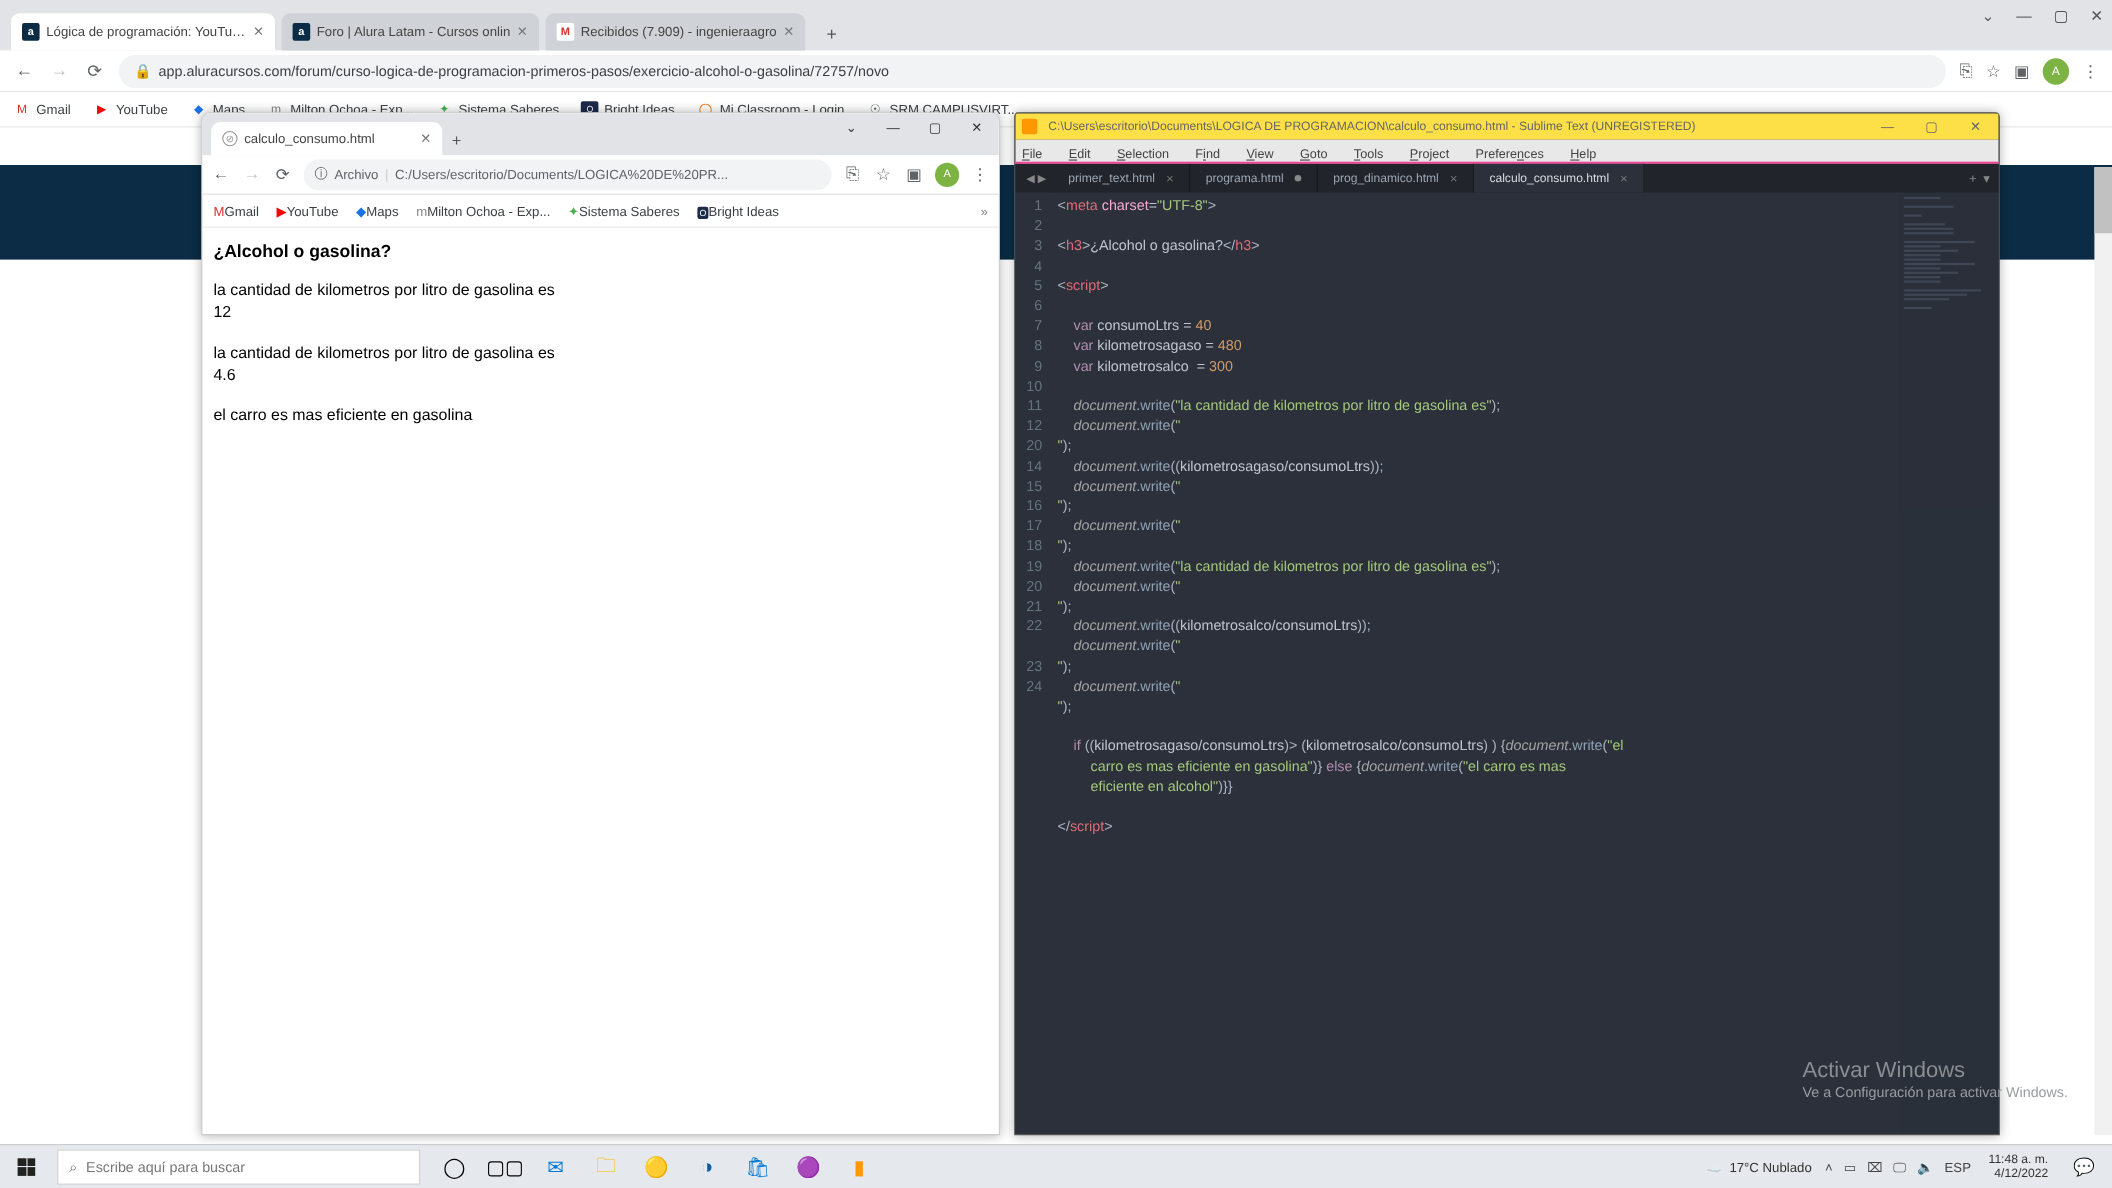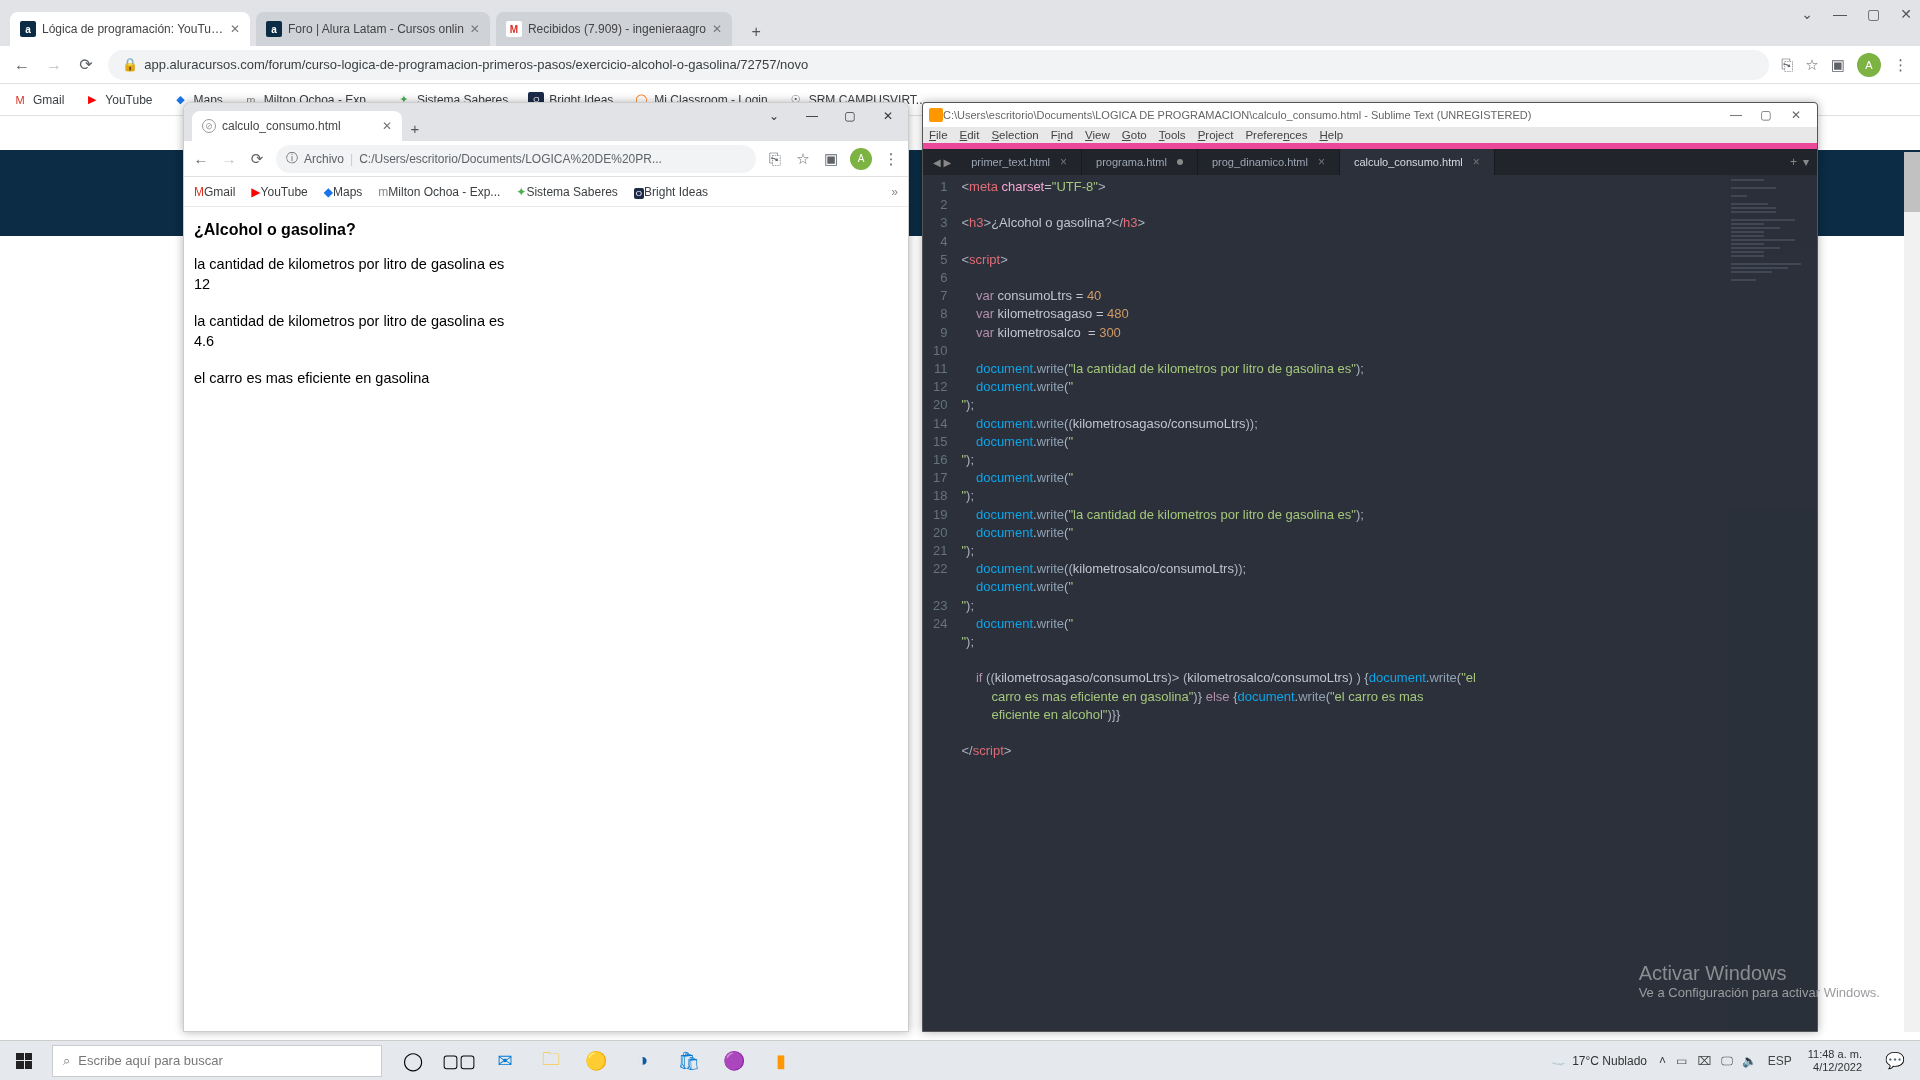--- a/index.html
+++ b/index.html
@@ -45,40 +45,40 @@
 .wb2-avatar{width:22px;height:22px;border-radius:50%;background:#7cb342;display:flex;align-items:center;justify-content:center;color:#fff;font-size:10px}
 .wb2-bookmarks{height:30px;display:flex;align-items:center;padding:0 10px;gap:16px;font-size:12px;color:#3c4043;border-bottom:1px solid #e8e8e8}
 .wb2-bookmarks .more{margin-left:auto;color:#888}
 .wb2-content{padding:14px 10px;font-family:"Times New Roman",serif;color:#000}
 .wb2-content h3{font-size:16px;font-weight:bold;margin-bottom:16px}
 .wb2-content p{font-size:14.5px;margin-bottom:0;line-height:1.35}
 .wb2-content .blk{margin-bottom:18px}
 
 
 .win-sublime{position:absolute;left:922px;top:102px;width:896px;height:930px;background:#2b303b;border:1px solid #555;border-radius:4px 4px 0 0;box-shadow:0 0 10px rgba(0,0,0,.3);overflow:hidden;font-size:12px;color:#c0c5ce}
-.st-titlebar{height:24px;background:#ffffff;display:flex;align-items:center;padding:0 6px;gap:0;color:#666;font-size:11px}
+.st-titlebar{height:24px;background:#fde047;display:flex;align-items:center;padding:0 6px;gap:10px;color:#666;font-size:11px}
 .st-titlebar .sticon{width:14px;height:14px;background:#ff9800;border-radius:2px}
 .st-titlebar .title{flex:1;overflow:hidden;white-space:nowrap;text-overflow:ellipsis}
 .st-titlebar .wc{color:#666;width:30px;text-align:center;font-size:12px}
-.st-menubar{height:22px;background:#e8e8e8;display:flex;align-items:center;padding:0 6px;gap:12px;color:#444;font-size:11.5px;border-bottom:6px solid #ec4899}
+.st-menubar{height:22px;background:#e8e8e8;display:flex;align-items:flex-end;padding:0 6px;gap:24px;color:#444;font-size:11.5px;border-bottom:2px solid #ec4899}
 .st-menubar span u{text-decoration:underline}
 .st-tabbar{height:26px;background:#21252b;display:flex;align-items:stretch;padding-left:4px}
 .st-tabbar .navarrows{display:flex;align-items:center;gap:2px;padding:0 6px;color:#888;font-size:10px}
 .st-tab{display:flex;align-items:center;padding:0 14px;gap:10px;color:#9da5b4;font-size:11px;border-right:1px solid #181a1f;position:relative}
 .st-tab.active{background:#2b303b;color:#d7dae0}
 .st-tab .close{color:#777;font-size:12px}
 .st-tab .dot{width:6px;height:6px;border-radius:50%;background:#888}
 .st-tabbar .tabright{margin-left:auto;display:flex;align-items:center;padding:0 8px;gap:6px;color:#888;font-size:12px}
 .st-body{display:flex;height:calc(100% - 72px)}
 .st-gutter{background:#2b303b;color:#65737e;padding:3px 8px 3px 10px;text-align:right;font-family:Consolas,monospace;font-size:13px;line-height:18.2px;user-select:none}
 .st-code{flex:1;padding:3px 6px;font-family:Consolas,monospace;font-size:13px;line-height:18.2px;white-space:pre;color:#c0c5ce;overflow:hidden;position:relative}
 .st-minimap{width:90px;background:#2b303b;padding:4px 4px;opacity:.7}
 .st-minimap .mmline{height:2px;margin-bottom:2px;background:#4a5160}
 
-.tag{color:#e06c75}.attr{color:#f9a8d4}.str{color:#a5c77c}.kw{color:#b48ead}.var{color:#c0c5ce}.num{color:#d19a66}.obj{color:#0ea5e9;}.fn{color:#8fa1b3}.punct{color:#abb2bf}.op{color:#c0c5ce}
+.tag{color:#e06c75}.attr{color:#f9a8d4}.str{color:#a5c77c}.kw{color:#b48ead}.var{color:#c0c5ce}.num{color:#d19a66}.obj{color:#a3a3a3;font-style:italic}.fn{color:#8fa1b3}.punct{color:#abb2bf}.op{color:#c0c5ce}
 .codewrap{padding-left:30px;display:block}
 
 
 .activate{position:absolute;right:40px;bottom:80px;color:#8a8d91;text-align:left;font-size:14px;pointer-events:none}
 .activate .t{font-size:20px;color:#8a8d91}
 .activate .s{font-size:13px;color:#9a9c9f}
 
 
 .taskbar{position:absolute;left:0;bottom:0;width:1920px;height:40px;background:#e5e8ec;display:flex;align-items:center;border-top:1px solid #ccc}
 .tb-start{width:48px;height:40px;display:flex;align-items:center;justify-content:center}

